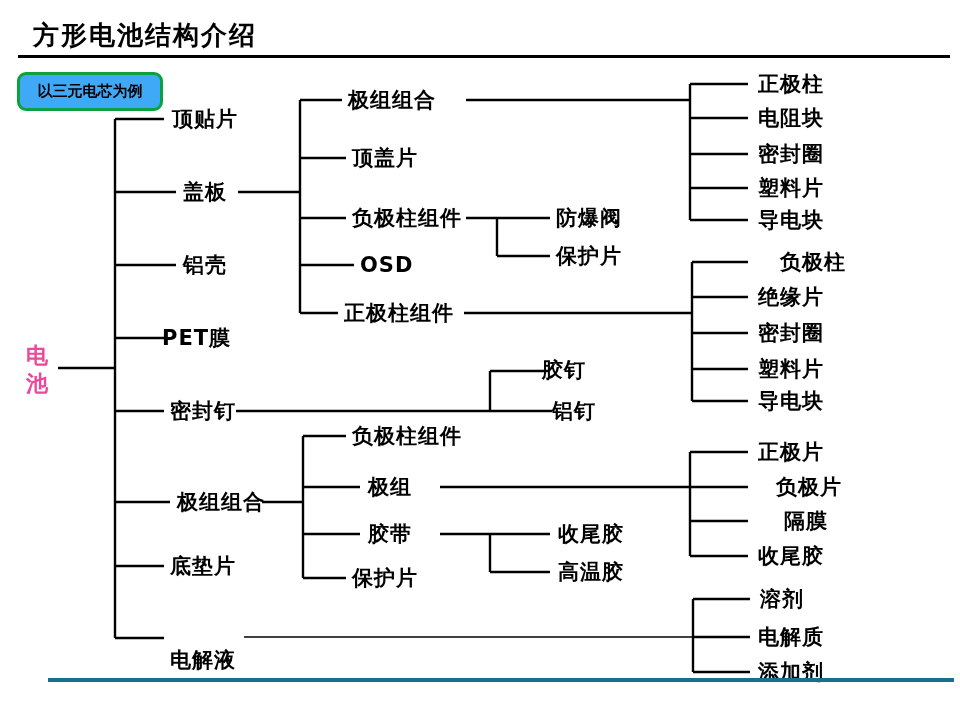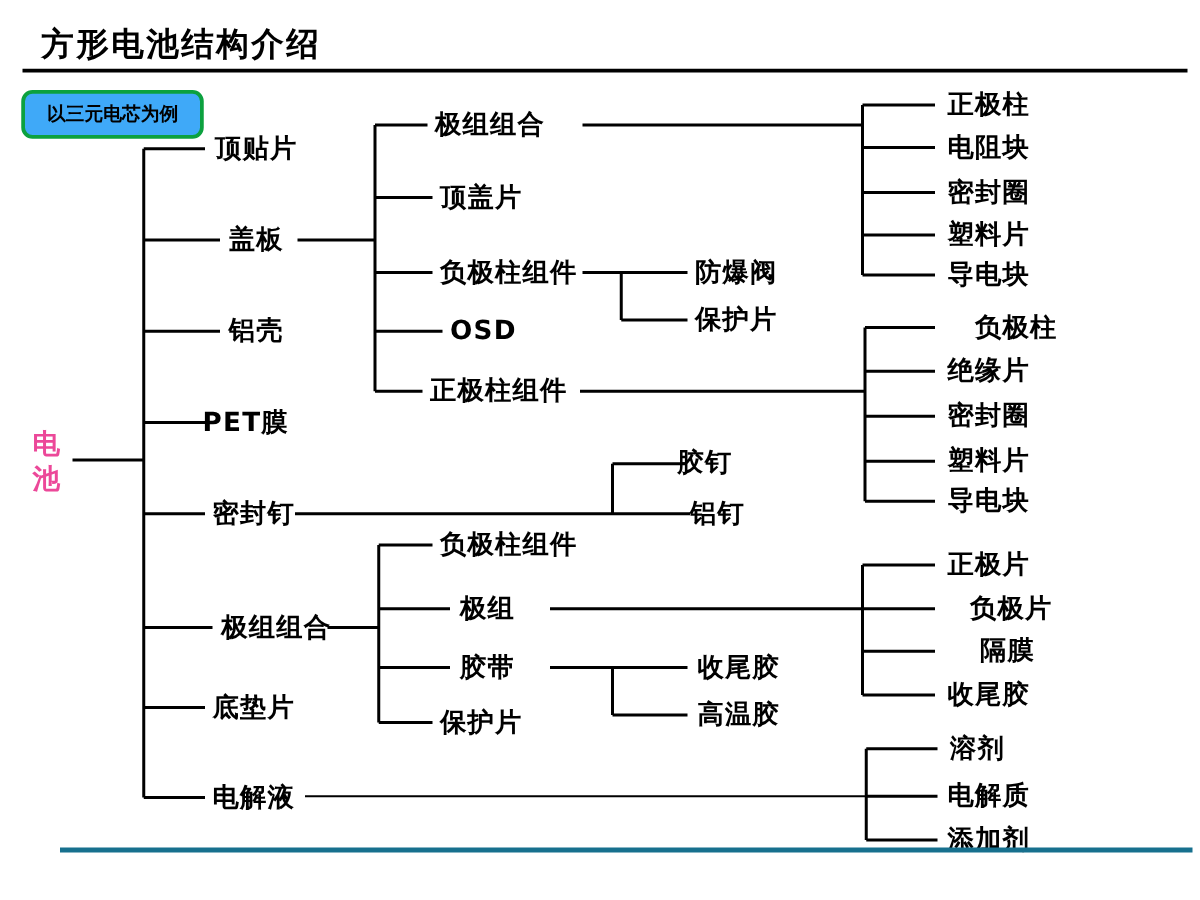--- a/index.html
+++ b/index.html
@@ -54,21 +54,21 @@
 
   <div class="root-node">电池</div>
 
   <div class="node" style="left:172px;top:119px">顶贴片</div>
   <div class="node" style="left:183px;top:192px">盖板</div>
   <div class="node" style="left:183px;top:265px">铝壳</div>
   <div class="node" style="left:162px;top:338px">PET膜</div>
   <div class="node" style="left:170px;top:411px">密封钉</div>
   <div class="node" style="left:177px;top:502px">极组组合</div>
   <div class="node" style="left:170px;top:566px">底垫片</div>
-  <div class="node" style="left:170px;top:638px">电解液</div>
+  <div class="node" style="left:170px;top:660px">电解液</div>
 
   <div class="node" style="left:348px;top:100px">极组组合</div>
   <div class="node" style="left:352px;top:158px">顶盖片</div>
   <div class="node" style="left:352px;top:218px">负极柱组件</div>
   <div class="node" style="left:360px;top:265px">OSD</div>
   <div class="node" style="left:344px;top:313px">正极柱组件</div>
 
   <div class="node" style="left:556px;top:218px">防爆阀</div>
   <div class="node" style="left:556px;top:256px">保护片</div>
 

